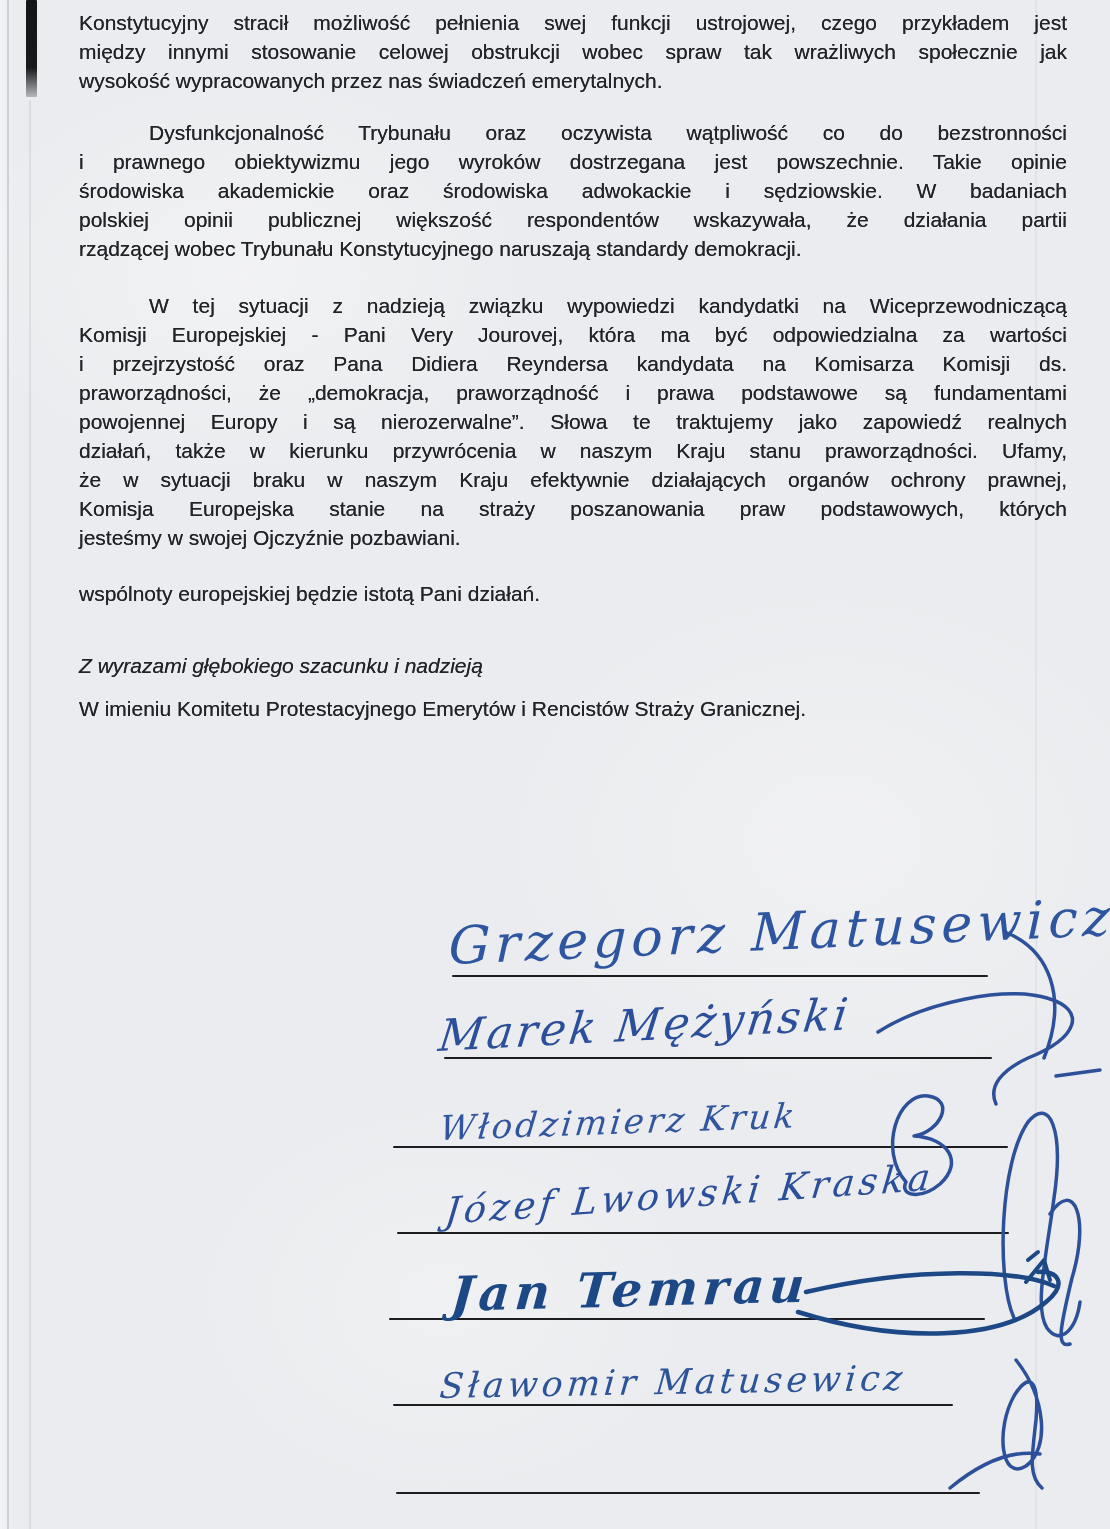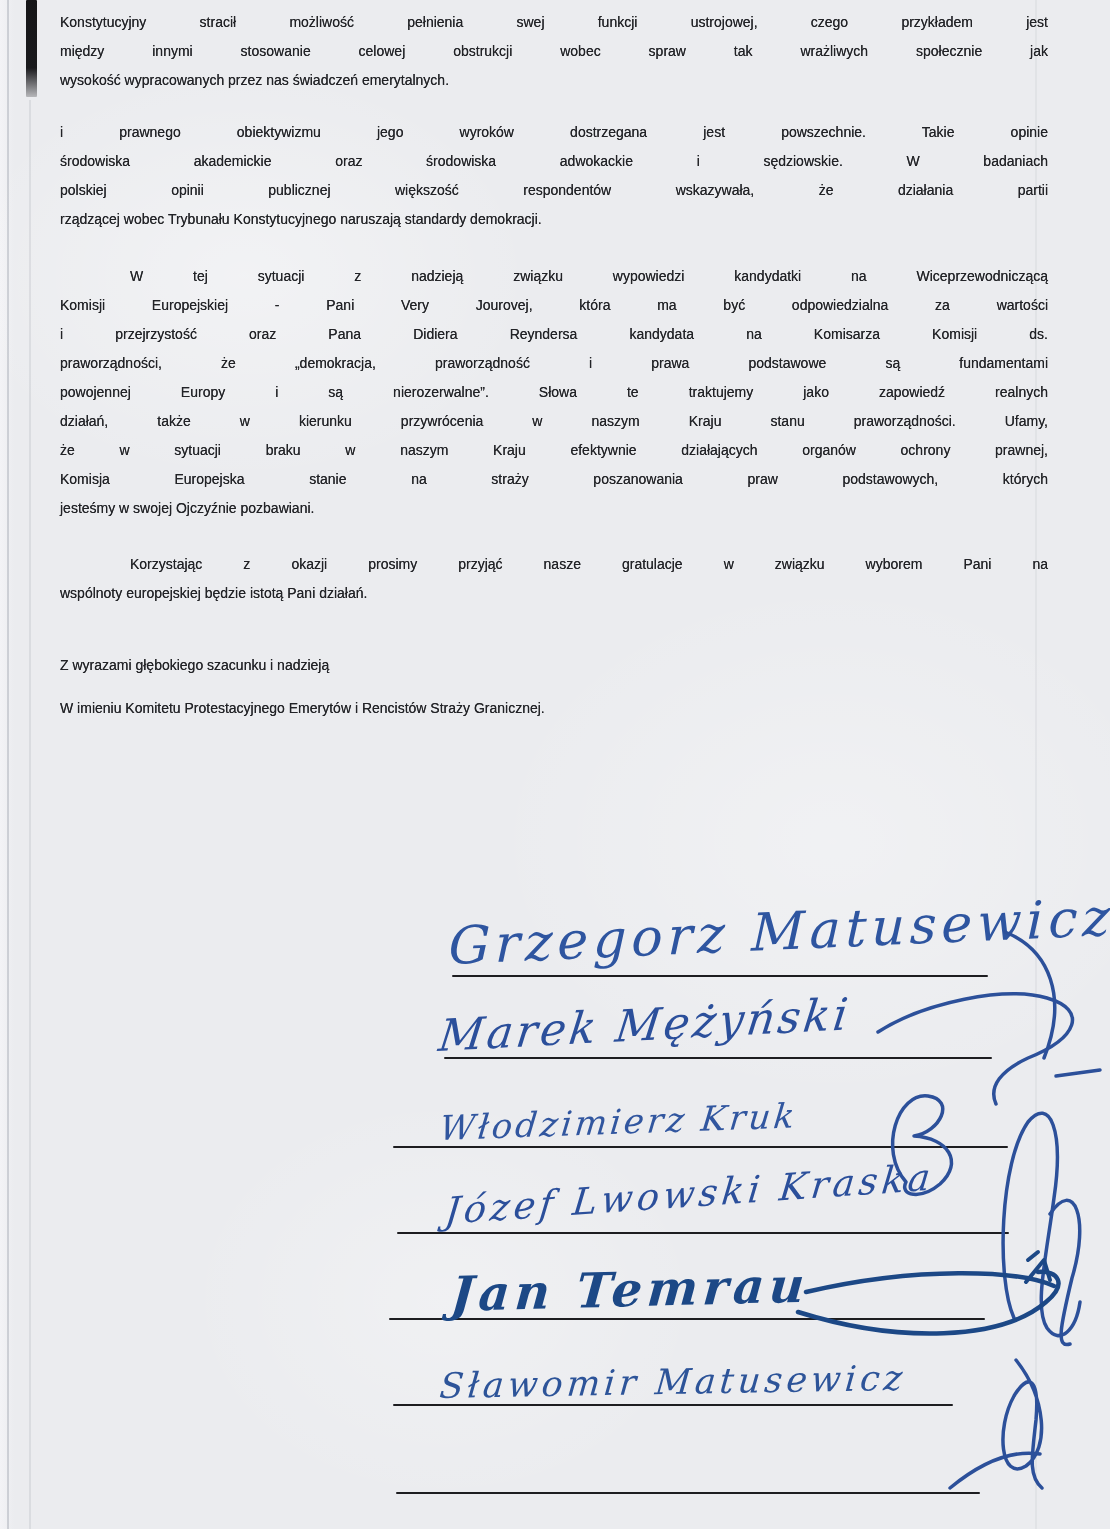--- a/index.html
+++ b/index.html
@@ -21,31 +21,31 @@
     position:absolute;left:26px;top:0;width:11px;height:97px;
     background:linear-gradient(180deg,#151517 0%,#1a1a1d 70%,rgba(26,26,29,0.25) 100%);
     border-radius:1px;
   }
   .scan-line-1{position:absolute;left:7px;top:0;bottom:0;width:2px;background:rgba(120,125,140,0.28);}
   .scan-line-2{position:absolute;left:29px;top:100px;bottom:0;width:2px;background:rgba(130,135,150,0.16);}
   .scan-line-3{position:absolute;left:1035px;top:0;bottom:0;width:2px;background:rgba(140,145,158,0.10);}
 
   
   .doc{
-    position:absolute;left:60px;top:8px;width:988px;
-    font-size:14px;line-height:29px;color:#222327;
+    position:absolute;left:79px;top:8px;width:988px;
+    font-size:21px;line-height:29px;color:#222327;
     text-shadow:0 0 0.6px rgba(34,35,39,0.85);
   }
   .para{margin:0;}
   .para:nth-child(2){margin-top:23px;}
   .para:nth-child(3){margin-top:28px;}
   .para:nth-child(4){margin-top:27px;}
   .para:nth-child(5){margin-top:24px;}
   .para:nth-child(6){margin-top:14px;}
-  .para.italic{margin-top:43px;}
+  .para.italic{font-style:italic;margin-top:43px;}
   .line{min-height:29px;}
   .line.just{text-align:justify;text-align-last:justify;}
   .line.indent{padding-left:70px;}
 
   
   .sig-rule{position:absolute;height:2px;background:#1d1d20;border-radius:1px;}
   .rule-1{left:452px;top:975px;width:536px;}
   .rule-2{left:444px;top:1057px;width:548px;}
   .rule-3{left:393px;top:1146px;width:615px;}
   .rule-4{left:397px;top:1232px;width:612px;}
@@ -79,38 +79,38 @@
   <div class="scan-line-2"></div>
   <div class="scan-line-3"></div>
 
   <div class="doc" id="paras">
       <div class="para">
         <div class="line just">Konstytucyjny stracił możliwość pełnienia swej funkcji ustrojowej, czego przykładem jest</div>
         <div class="line just">między innymi stosowanie celowej obstrukcji wobec spraw tak wrażliwych społecznie jak</div>
         <div class="line">wysokość wypracowanych przez nas świadczeń emerytalnych.</div>
       </div>
       <div class="para">
+        <div class="line just indent">Dysfunkcjonalność Trybunału oraz oczywista wątpliwość co do bezstronności</div>
         <div class="line just">i prawnego obiektywizmu jego wyroków dostrzegana jest powszechnie.  Takie opinie</div>
         <div class="line just">środowiska akademickie oraz środowiska adwokackie i sędziowskie. W badaniach</div>
         <div class="line just">polskiej opinii publicznej większość respondentów wskazywała, że działania partii</div>
         <div class="line">rządzącej wobec Trybunału Konstytucyjnego naruszają standardy demokracji.</div>
       </div>
       <div class="para">
         <div class="line just indent">W tej sytuacji z nadzieją związku wypowiedzi kandydatki na Wiceprzewodniczącą</div>
         <div class="line just">Komisji Europejskiej - Pani Very Jourovej, która ma być odpowiedzialna za wartości</div>
         <div class="line just">i przejrzystość oraz Pana Didiera Reyndersa kandydata na Komisarza Komisji ds.</div>
         <div class="line just">praworządności, że „demokracja, praworządność i prawa podstawowe są fundamentami</div>
         <div class="line just">powojennej Europy i są nierozerwalne”. Słowa te traktujemy jako zapowiedź realnych</div>
         <div class="line just">działań, także w kierunku przywrócenia w naszym Kraju stanu praworządności. Ufamy,</div>
         <div class="line just">że w sytuacji braku w naszym Kraju efektywnie działających organów ochrony prawnej,</div>
         <div class="line just">Komisja Europejska stanie na straży poszanowania praw podstawowych, których</div>
         <div class="line">jesteśmy w swojej Ojczyźnie pozbawiani.</div>
       </div>
       <div class="para">
-        <div class="line just indent">Korzystając z okazji prosimy przyjąć nasze gratulacje w związku wyborem Pani na</div>
         <div class="line">wspólnoty europejskiej będzie istotą Pani działań.</div>
       </div>
       <div class="para italic">
         <div class="line">Z wyrazami głębokiego szacunku i nadzieją</div>
       </div>
       <div class="para">
         <div class="line">W imieniu Komitetu Protestacyjnego Emerytów i Rencistów Straży Granicznej.</div>
       </div>
     </div>
 

